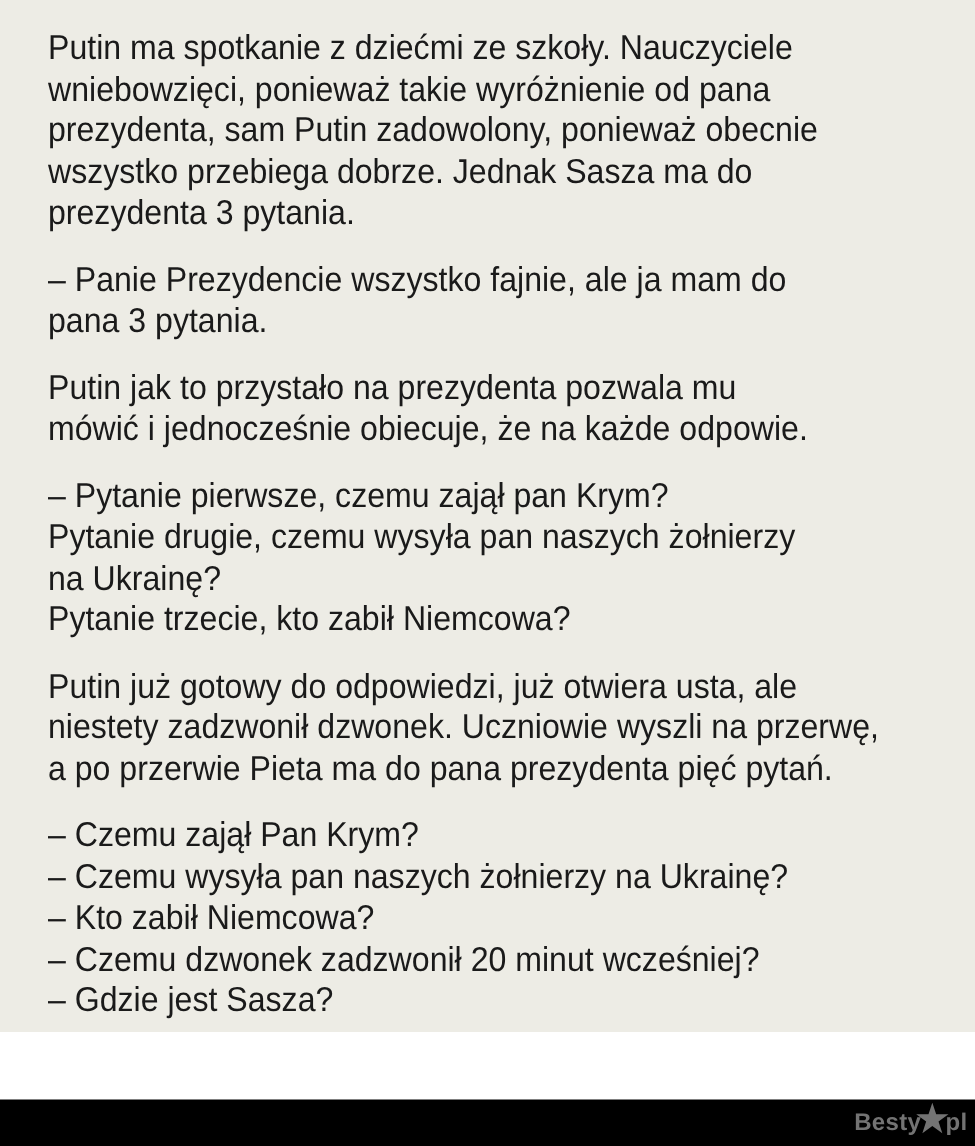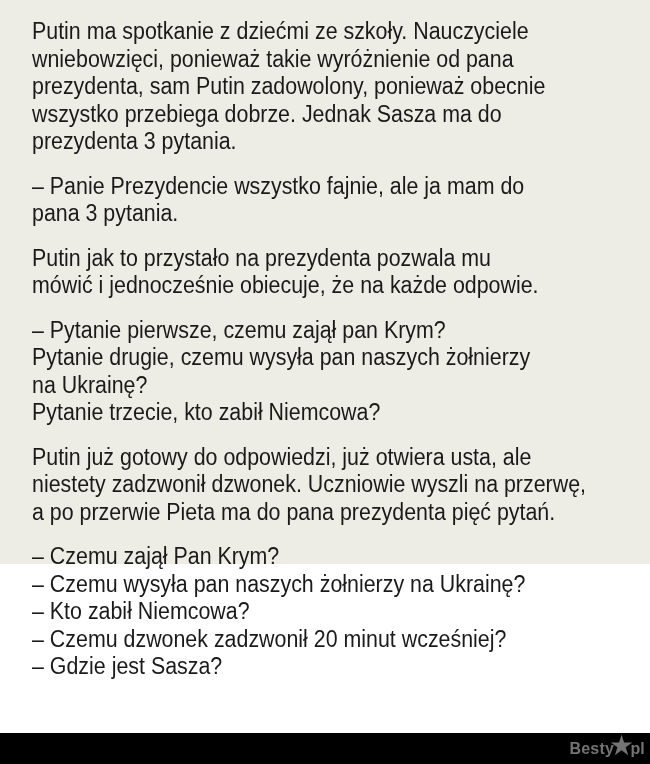--- a/index.html
+++ b/index.html
@@ -7,21 +7,21 @@
     padding: 0;
   }
   body {
     width: 650px;
     height: 764px;
     overflow: hidden;
   }
   .canvas {
     position: relative;
     width: 650px;
-    height: 564px;
+    height: 688px;
     background: #edece5;
   }
   .joke {
     position: absolute;
     left: 32px;
     top: 18px;
     width: 620px;
     transform: scaleX(0.93);
     transform-origin: 0 0;
     font-family: "Liberation Sans", sans-serif;

